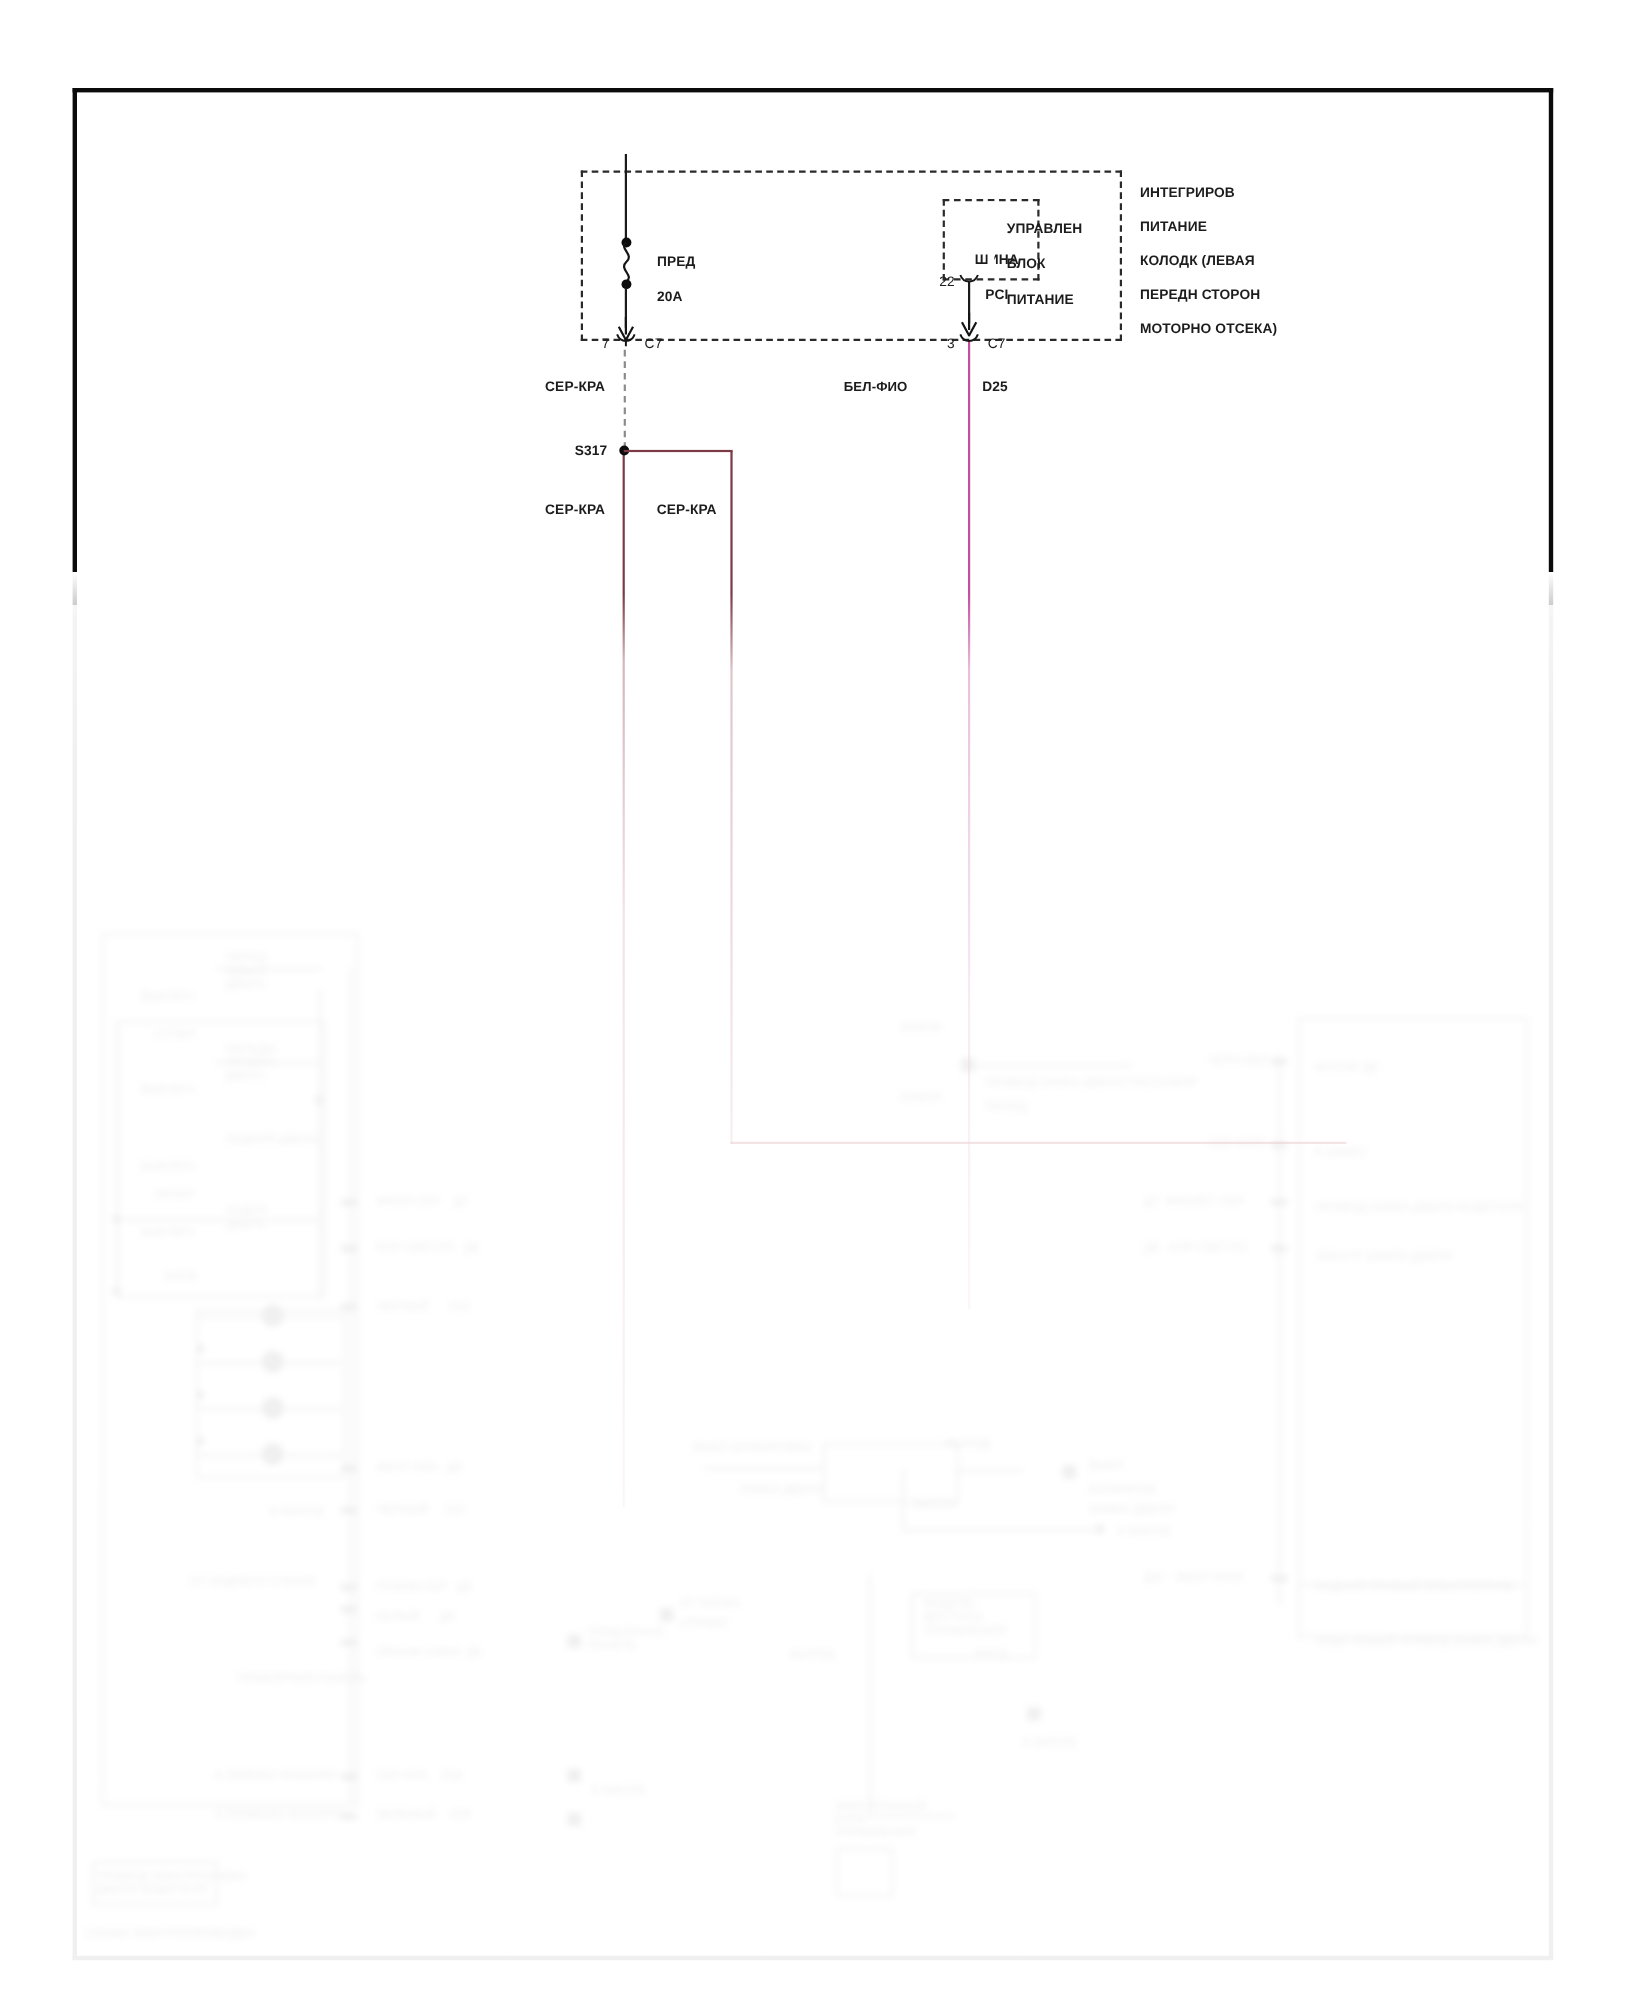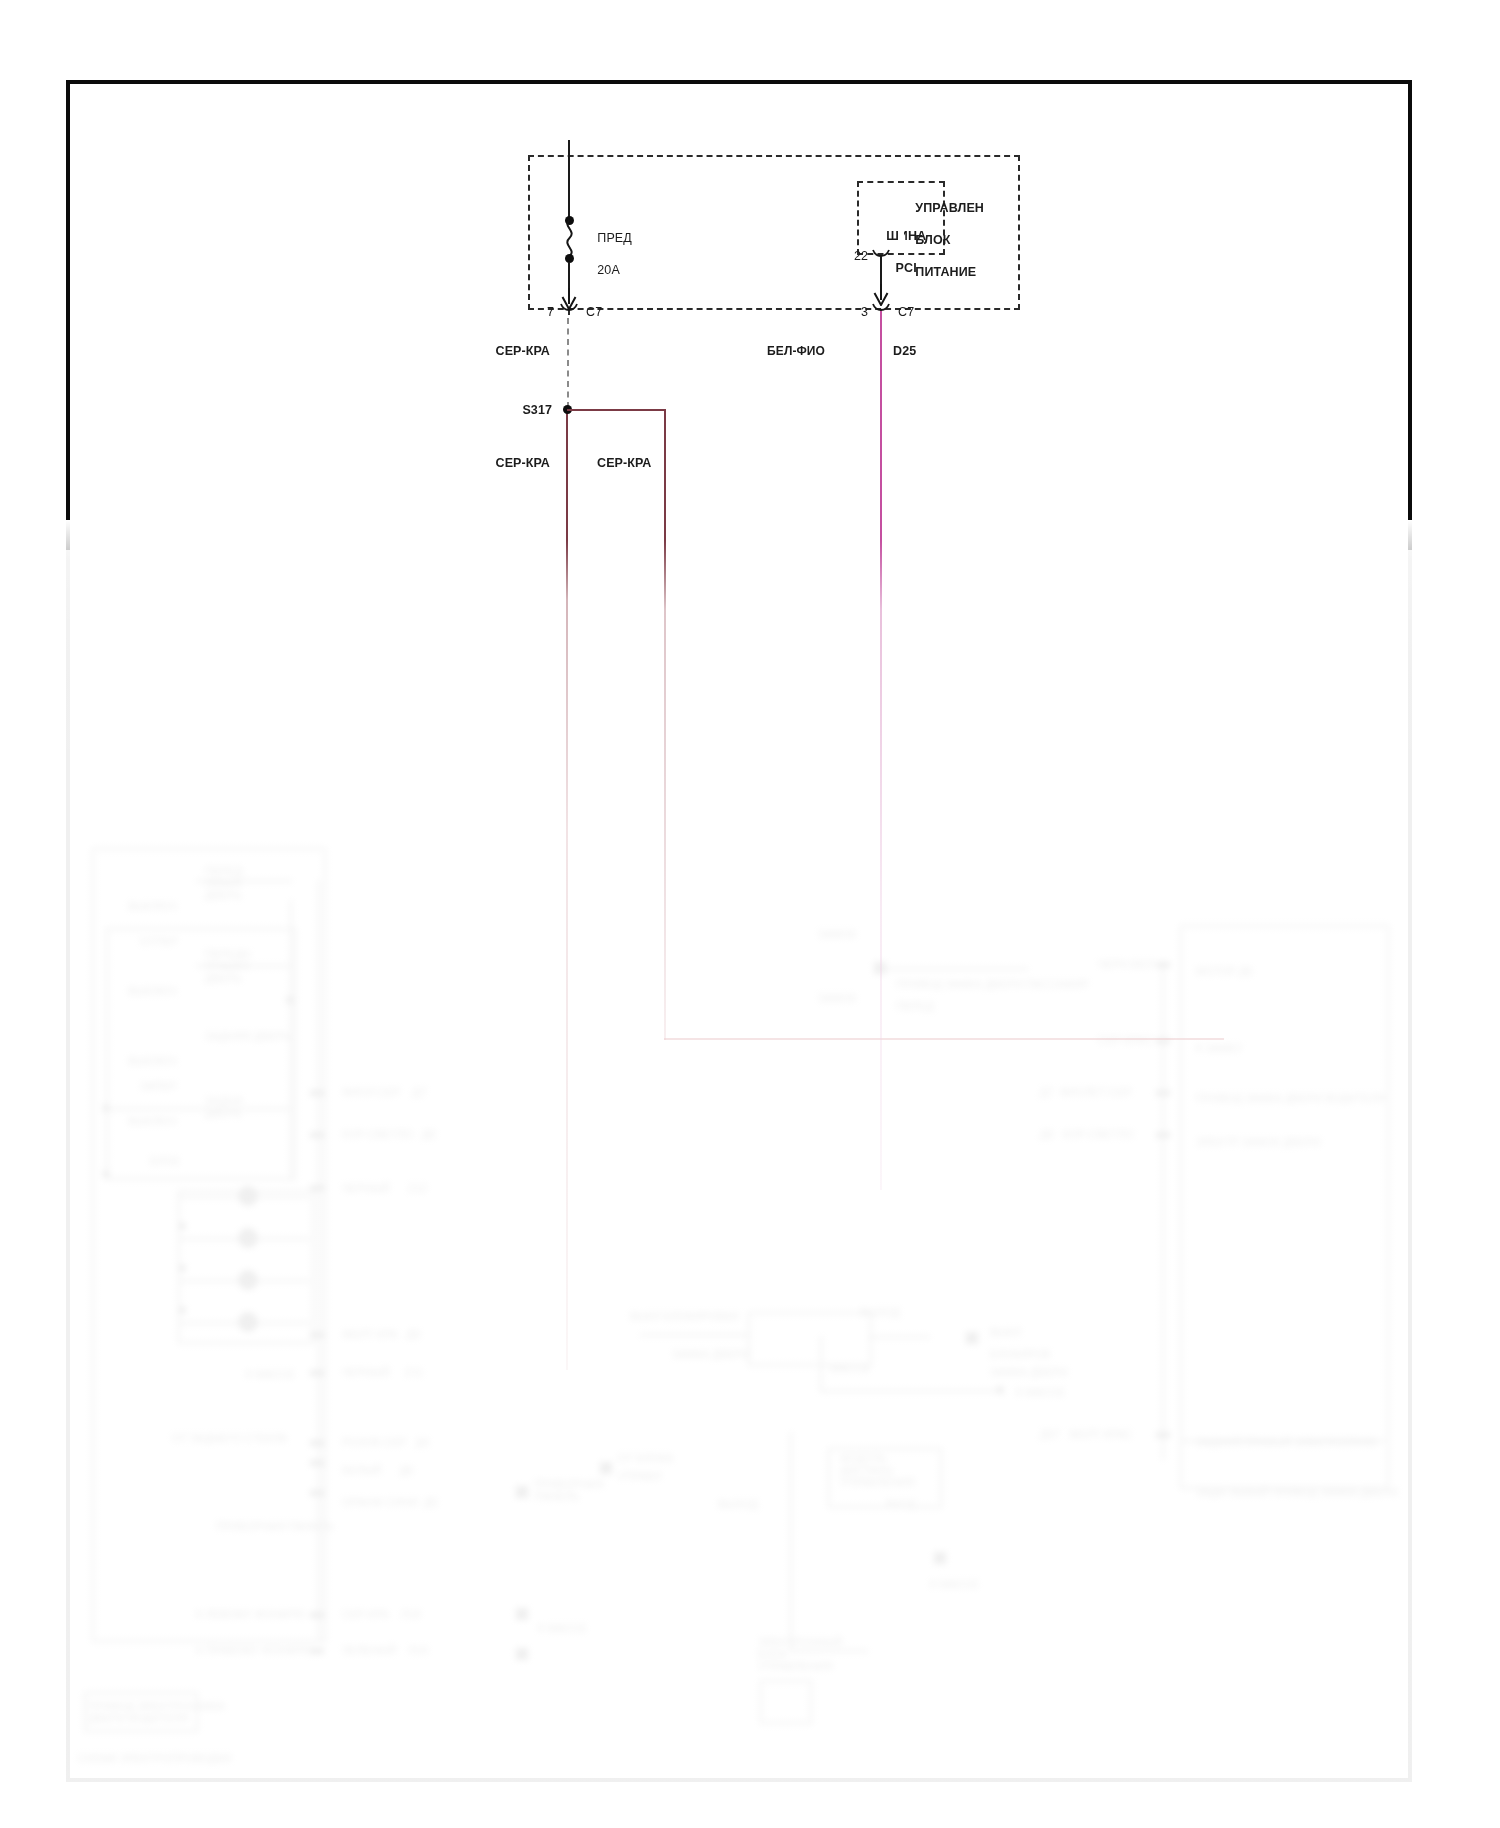--- a/index.html
+++ b/index.html
@@ -254,30 +254,37 @@
   <div style="position:absolute;left:664px;top:410px;width:2px;height:630px;
               background:linear-gradient(to bottom,#7b3a45 0px,#7b3a45 130px,rgba(190,140,148,.5) 200px,rgba(236,210,213,.35) 100%);"></div>
   <div style="position:absolute;left:664px;top:1038px;width:560px;height:2px;
               background:rgba(236,205,208,.55);"></div>
 
   <div style="position:absolute;left:880px;top:310px;width:2px;height:880px;
               background:linear-gradient(to bottom,#c44fa0 0px,#c44fa0 230px,rgba(214,140,190,.55) 300px,rgba(238,205,228,.4) 600px,rgba(244,225,238,.3) 100%);"></div>
 
   <div class="dash-box" style="left:528px;top:155px;width:488px;height:151px;"></div>
 
+  <div class="lbl" style="left:1022px;top:152px;font-size:12.5px;line-height:15.5px;font-weight:bold;">
+    <span>ИНТЕГРИРОВ</span><br>
+    <span>ПИТАНИЕ</span><br>
+    <span>КОЛОДК (ЛЕВАЯ</span><br>
+    <span>ПЕРЕДН СТОРОН</span><br>
+    <span>МОТОРНО ОТСЕКА)</span>
+  </div>
 
   <div class="wire" style="left:568px;top:140px;width:2px;height:80px;"></div>
 
   <div class="dot" style="left:565px;top:216px;"></div>
   <svg class="fuse" style="left:558px;top:219px;" width="24" height="38" viewBox="0 0 24 38">
     <path d="M11.5 1 C 4 7, 19 12, 11.5 19 C 4 26, 19 31, 11.5 37" fill="none" stroke="#151515" stroke-width="2"></path>
   </svg>
   <div class="dot" style="left:565px;top:254px;"></div>
 
-  <div class="lbl" style="left:583px;top:214px;font-size:12.5px;line-height:16px;font-weight:normal;">
+  <div class="lbl" style="left:583px;top:214px;font-size:12.5px;line-height:16px;font-weight:bold;">
     <span>ПРЕД</span><br>
     <span>20A</span>
   </div>
 
   <div class="wire" style="left:568px;top:262px;width:2px;height:36px;"></div>
   <svg class="arrow" style="left:560px;top:288px;" width="18" height="22" viewBox="0 0 18 22">
     <path d="M9 0 L9 16 M2.5 9 L9 21 L15.5 9" fill="none" stroke="#151515" stroke-width="2"></path>
   </svg>
   <svg class="cup" style="left:560px;top:303px;" width="18" height="12" viewBox="0 0 18 12">
     <path d="M1 1 C 4 9, 14 9, 17 1" fill="none" stroke="#151515" stroke-width="1.8"></path>

